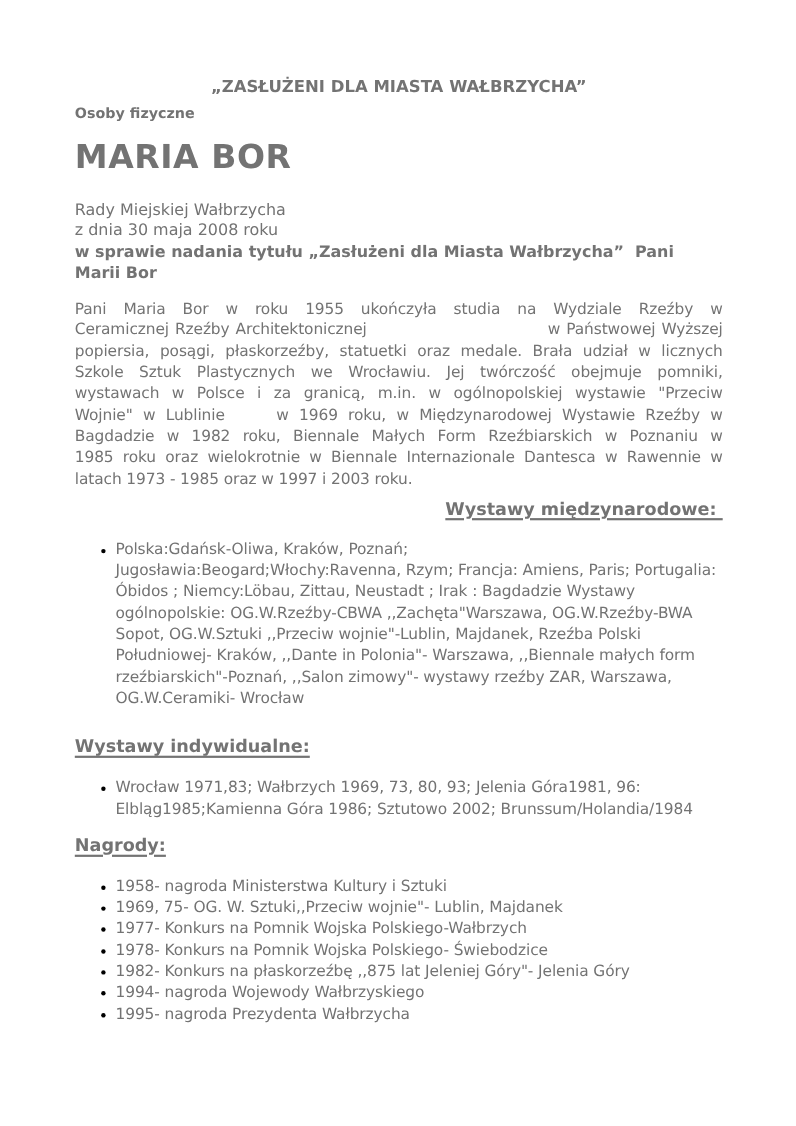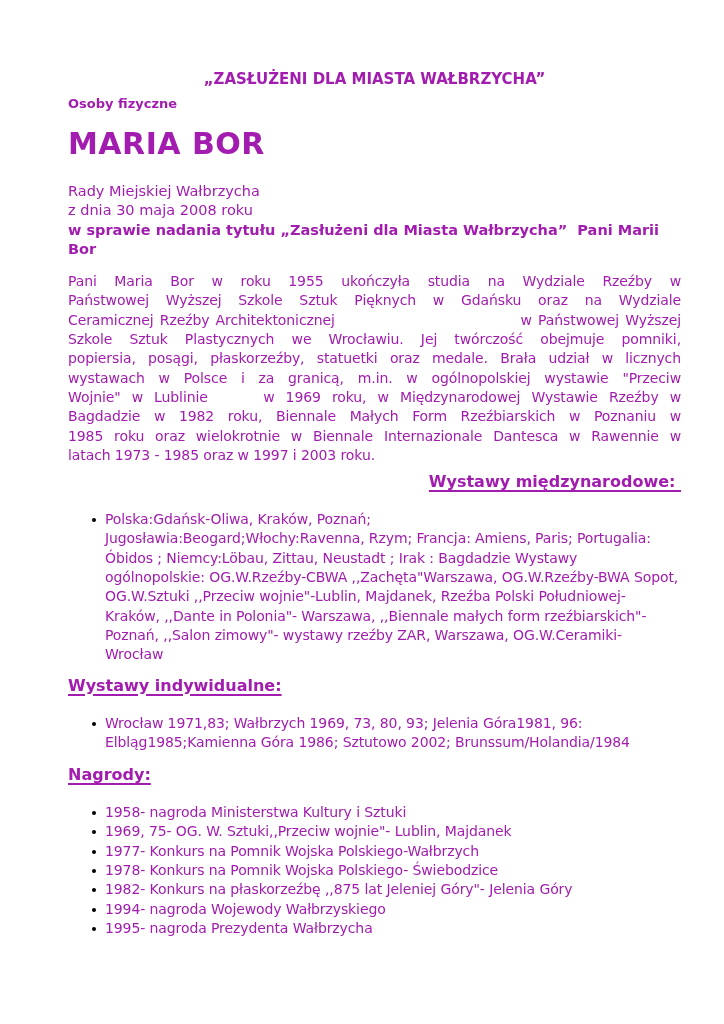--- a/index.html
+++ b/index.html
@@ -1,23 +1,23 @@
 <!DOCTYPE html>
 <html><head>
 <meta charset="utf-8">
 <style>
   html, body { margin: 0; padding: 0; background: #ffffff; }
   .page {
     width: 724px;
     height: 1024px;
     box-sizing: border-box;
     background: #ffffff;
-    color: #a21caf;
+    color: #737373;
     font-family: "DejaVu Sans", "Liberation Sans", sans-serif;
-    padding: 70px 43px 30px 68px;
+    padding: 70px 67px 30px 68px;
     overflow: hidden;
   }
   .doc-title {
     text-align: center;
     font-weight: bold;
     font-size: 15px;
     line-height: 18px;
   }
   .category {
     margin-top: 7px;
@@ -53,21 +53,21 @@
   .bio-line:last-child { text-align-last: left; }
   .section-heading {
     font-weight: bold;
     font-size: 16px;
     line-height: 20px;
     text-decoration: underline;
     text-decoration-thickness: 2px;
     text-underline-offset: 3px;
   }
   .sh-1 { margin-top: 7px; text-align: right; }
-  .sh-2 { margin-top: 11px; }
+  .sh-2 { margin-top: 24px; }
   .sh-3 { margin-top: 13px; }
   ul.bullets {
     list-style: none;
     margin: 18px 0 0 0;
     padding: 0;
     font-size: 14px;
     line-height: 19.3px;
     letter-spacing: -0.1px;
   }
   ul.bullets li {
@@ -99,24 +99,23 @@
   <div class="person-name">MARIA BOR</div>
 
   <div class="resolution">
     <div class="res-line">Rady Miejskiej Wałbrzycha</div>
     <div class="res-line">z dnia 30 maja 2008 roku</div>
     <div class="res-line bold">w sprawie nadania tytułu „Zasłużeni dla Miasta Wałbrzycha”  Pani Marii Bor</div>
   </div>
 
   <div class="bio">
       <div class="bio-line">Pani Maria Bor w roku 1955 ukończyła studia na Wydziale Rzeźby w</div>
-      <div class="bio-line">Państwowej Wyższej Szkole Sztuk Pięknych w Gdańsku oraz na Wydziale</div>
       <div class="bio-line">Ceramicznej Rzeźby Architektonicznej&nbsp;&nbsp;&nbsp;&nbsp;&nbsp;&nbsp;&nbsp;&nbsp;&nbsp;&nbsp;&nbsp;&nbsp;&nbsp;&nbsp;&nbsp;&nbsp;&nbsp;&nbsp;&nbsp;&nbsp;&nbsp;&nbsp;&nbsp;&nbsp;&nbsp;&nbsp;&nbsp;&nbsp;&nbsp;&nbsp;w Państwowej Wyższej</div>
+      <div class="bio-line">popiersia, posągi, płaskorzeźby, statuetki oraz medale. Brała udział w licznych</div>
       <div class="bio-line">Szkole Sztuk Plastycznych we Wrocławiu. Jej twórczość obejmuje pomniki,</div>
-      <div class="bio-line">popiersia, posągi, płaskorzeźby, statuetki oraz medale. Brała udział w licznych</div>
       <div class="bio-line">wystawach w Polsce i za granicą, m.in. w ogólnopolskiej wystawie "Przeciw</div>
       <div class="bio-line">Wojnie" w Lublinie&nbsp;&nbsp;&nbsp;&nbsp;&nbsp;w 1969 roku, w Międzynarodowej Wystawie Rzeźby w</div>
       <div class="bio-line">Bagdadzie w 1982 roku, Biennale Małych Form Rzeźbiarskich w Poznaniu w</div>
       <div class="bio-line">1985 roku oraz wielokrotnie w Biennale Internazionale Dantesca w Rawennie w</div>
       <div class="bio-line">latach 1973 - 1985 oraz w 1997 i 2003 roku.</div>
     </div>
 
   <div class="section-heading sh-1">Wystawy międzynarodowe:&nbsp;</div>
 
   <ul class="bullets">

